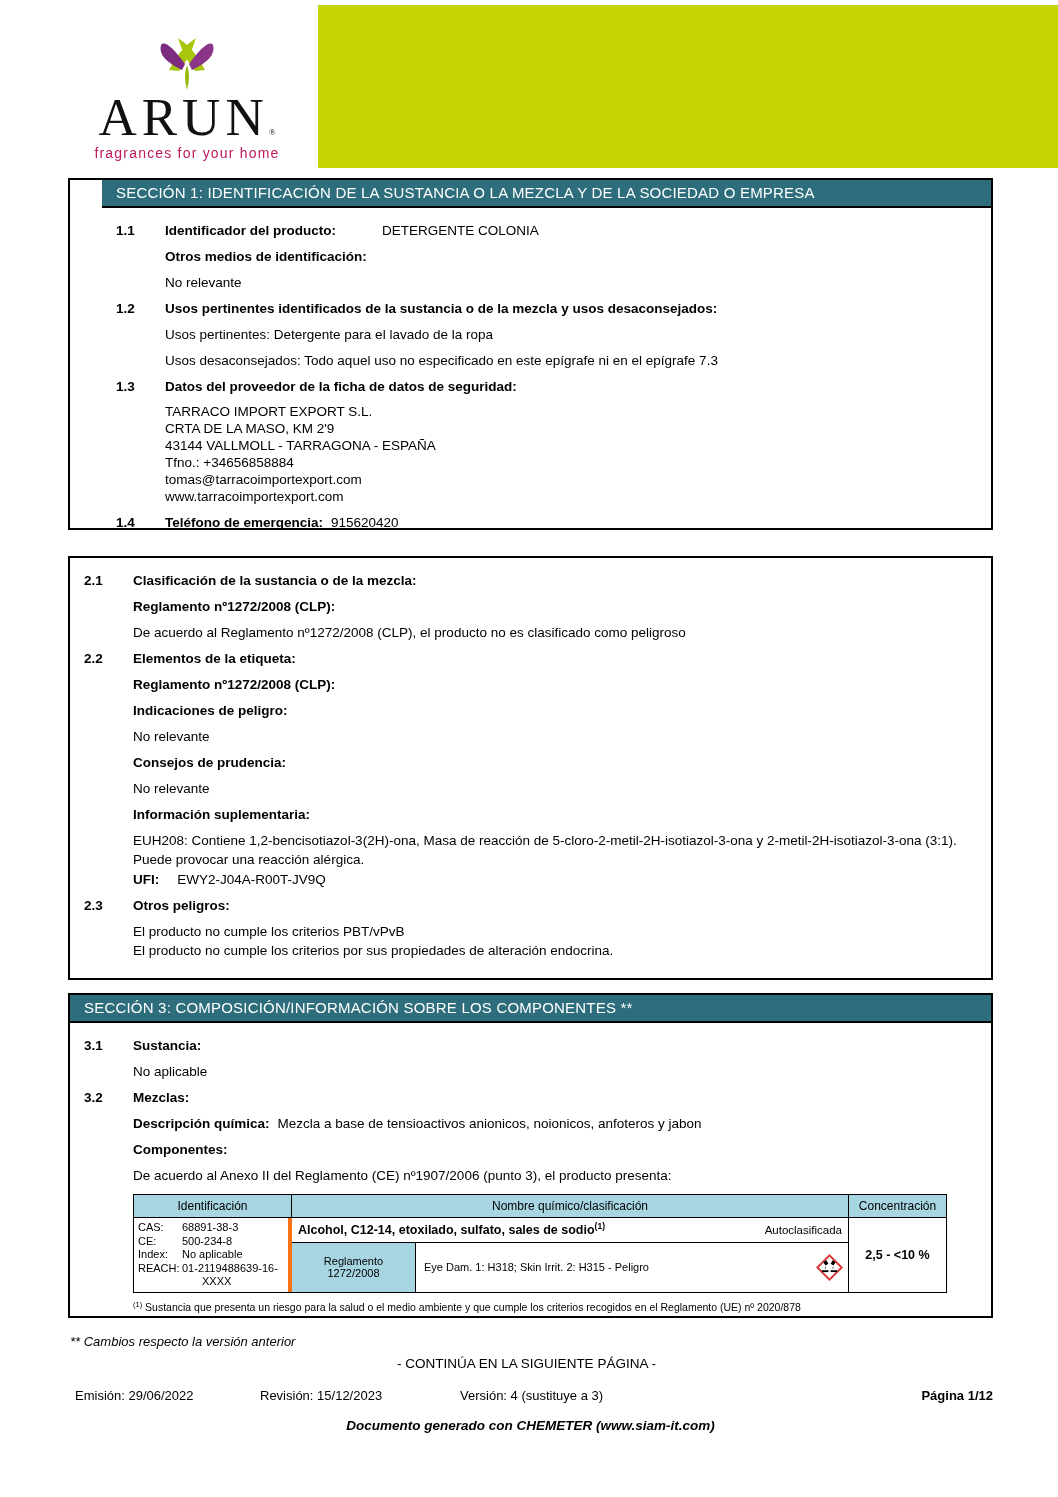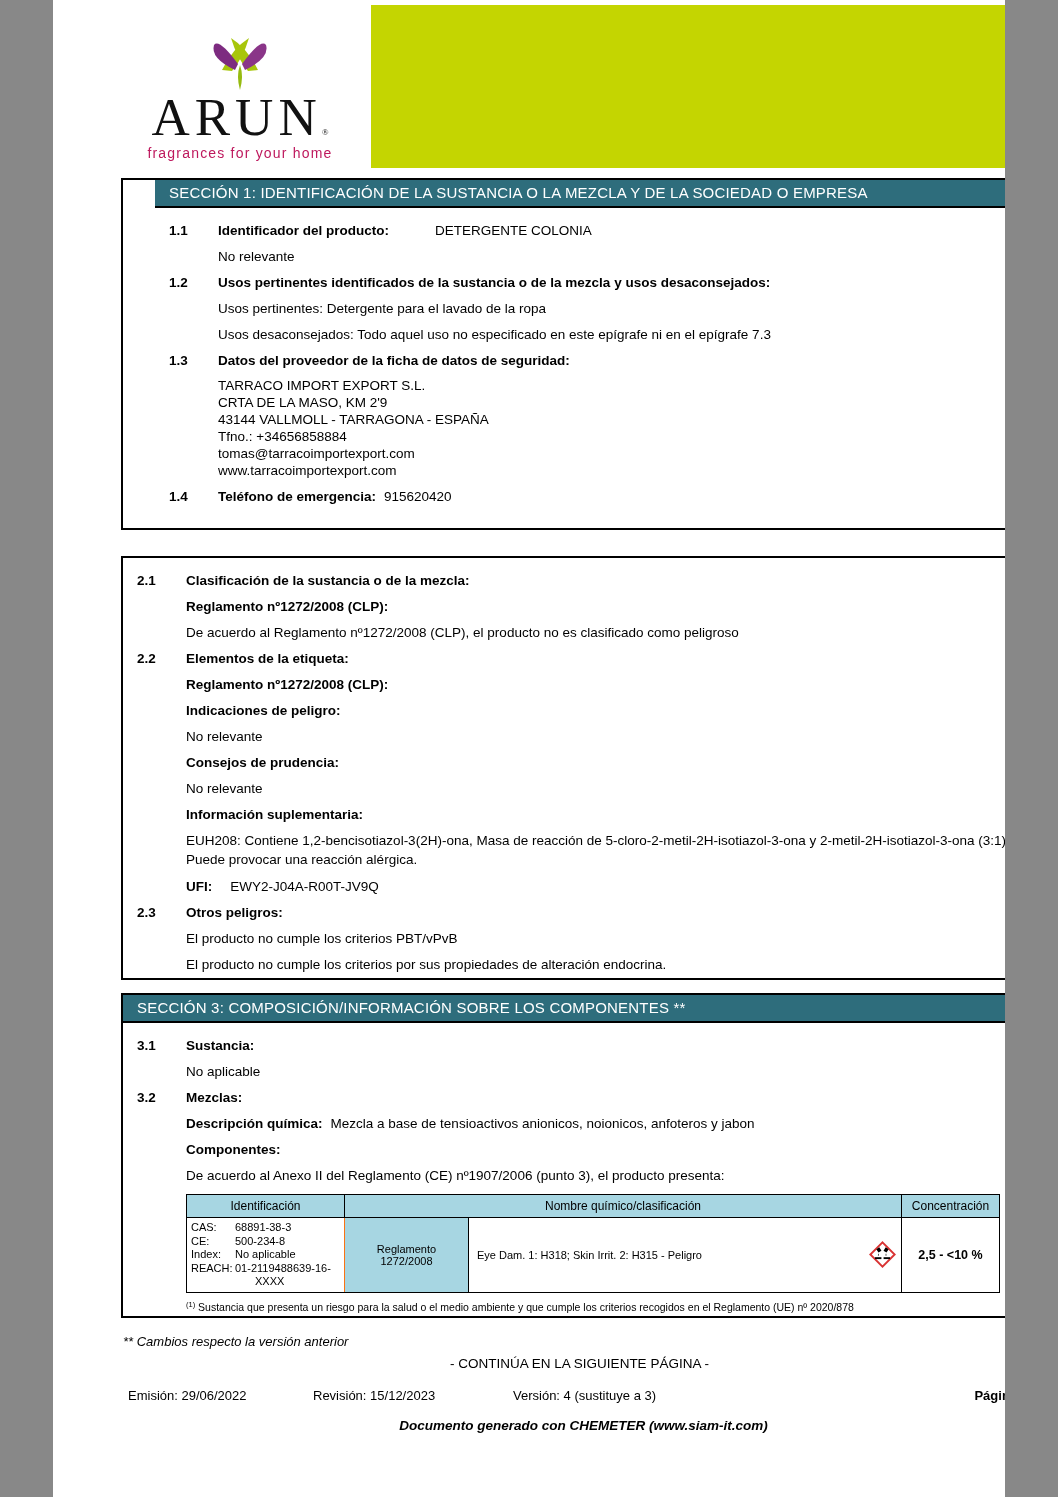--- a/index.html
+++ b/index.html
@@ -1,18 +1,18 @@
 <!DOCTYPE html>
 <html style="--accent-green: #C4D501; --header-teal: #2E6D7C; --table-header-blue: #A7D6E2; --pictogram-red: #D93333;"><head>
 <meta charset="utf-8">
 <style>
   html,body{margin:0;padding:0;background:#888;}
   .page{
     position:relative;
-    width:952px;height:1497px;
+    width:1058px;height:1497px;
     background:#fff;
     margin:0 auto;
     font-family:"Liberation Sans","DejaVu Sans",sans-serif;
     color:#000;
     overflow:hidden;
   }
   
   .green-band{
     position:absolute;left:318px;top:5px;width:740px;height:163px;
     background:var(--accent-green,#C4D501);
@@ -42,37 +42,37 @@
     letter-spacing:.2px;white-space:nowrap;
   }
   .sec-body{padding:5px 22px 0 0;font-size:13.5px;}
   .line{display:flex;margin-top:9px;line-height:17px;}
   .num{flex:0 0 49px;padding-left:14px;font-weight:bold;}
   .lbl{font-weight:bold;}
   .txt{font-weight:normal;}
   .gapL{margin-left:46px;}
   .gapS{margin-left:8px;}
   .ind{padding-left:63px;display:block;}
-  .tight{margin-top:9px;align-items:flex-end;}
+  .tight{margin-top:2px;align-items:flex-end;}
   .addr{padding-left:63px;line-height:17px;margin-top:8px;}
   .euh{padding-left:63px;padding-right:10px;line-height:19px;margin-top:8px;}
   
   .tbl{
     margin:10px 22px 0 63px;
     border:1.5px solid #000;
     display:grid;grid-template-columns:158px 1fr 97px;
     font-size:11px;
   }
   .th{
     background:var(--table-header-blue,#A7D6E2);
     border-bottom:1px solid #000;
     text-align:center;height:22px;line-height:22px;font-size:12px;
   }
   .th.c1,.th.c2{border-right:1px solid #000;}
-  .td-id{border-right:1px solid #f97316;padding:3px 3px 3px 4px;line-height:13.5px;}
+  .td-id{border-right:4px solid #f97316;padding:3px 3px 3px 4px;line-height:13.5px;}
   .idrow{display:flex;}
   .idk{flex:0 0 44px;}
   .idv{flex:1;}
   .idv.wrap2{padding-left:20px;}
   .td-mid{border-right:1px solid #000;display:flex;flex-direction:column;}
   .name-row{
     display:flex;justify-content:space-between;align-items:center;
     padding:2px 6px;border-bottom:1px solid #000;min-height:20px;
   }
   .chem-name{font-weight:bold;font-size:12.5px;}
@@ -124,20 +124,23 @@
 
   <div class="section" style="top:178px;height:352px;padding-left:32px;">
     <div class="sec-header">SECCIÓN 1: IDENTIFICACIÓN DE LA SUSTANCIA O LA MEZCLA Y DE LA SOCIEDAD O EMPRESA</div>
     <div class="sec-body">
       <div class="line">
         <span class="num">1.1</span>
         <span class="lbl">Identificador del producto:</span>
         <span class="txt gapL">DETERGENTE COLONIA</span>
       </div>
       <div class="line">
+          <span class="ind lbl">Otros medios de identificación:</span>
+        </div>
+      <div class="line">
           <span class="ind txt">No relevante</span>
         </div>
       <div class="line">
         <span class="num">1.2</span>
         <span class="lbl">Usos pertinentes identificados de la sustancia o de la mezcla y usos desaconsejados:</span>
       </div>
       <div class="line">
           <span class="ind txt">Usos pertinentes: Detergente para el lavado de la ropa</span>
         </div>
       <div class="line">
@@ -260,20 +263,24 @@
               <span class="idk">REACH:</span>
               <span class="idv">01-2119488639-16-</span>
             </div>
           <div class="idrow">
               <span class="idk"></span>
               <span class="idv wrap2">XXXX</span>
             </div>
         </div>
 
         <div class="td-mid">
+          <div class="name-row">
+            <span class="chem-name"><span>Alcohol, C12-14, etoxilado, sulfato, sales de sodio</span><sup>(1)</sup></span>
+            <span class="autoclas">Autoclasificada</span>
+          </div>
           <div class="cls-row">
             <div class="reg-cell">Reglamento 1272/2008</div>
             <div class="cls-cell">
               <span>Eye Dam. 1: H318; Skin Irrit. 2: H315 - Peligro</span>
               <svg width="27" height="27" viewBox="0 0 100 100">
                 <polygon points="50,5 95,50 50,95 5,50" fill="#ffffff" stroke="#D93333" stroke-width="7"></polygon>
                 <rect x="30" y="26" width="13" height="15" fill="#000" transform="rotate(-32 36 33)"></rect>
                 <rect x="57" y="26" width="13" height="15" fill="#000" transform="rotate(32 64 33)"></rect>
                 <path d="M35 45 L37 54 L33 54 Z" fill="#000"></path>
                 <path d="M63 45 L65 54 L61 54 Z" fill="#000"></path>

